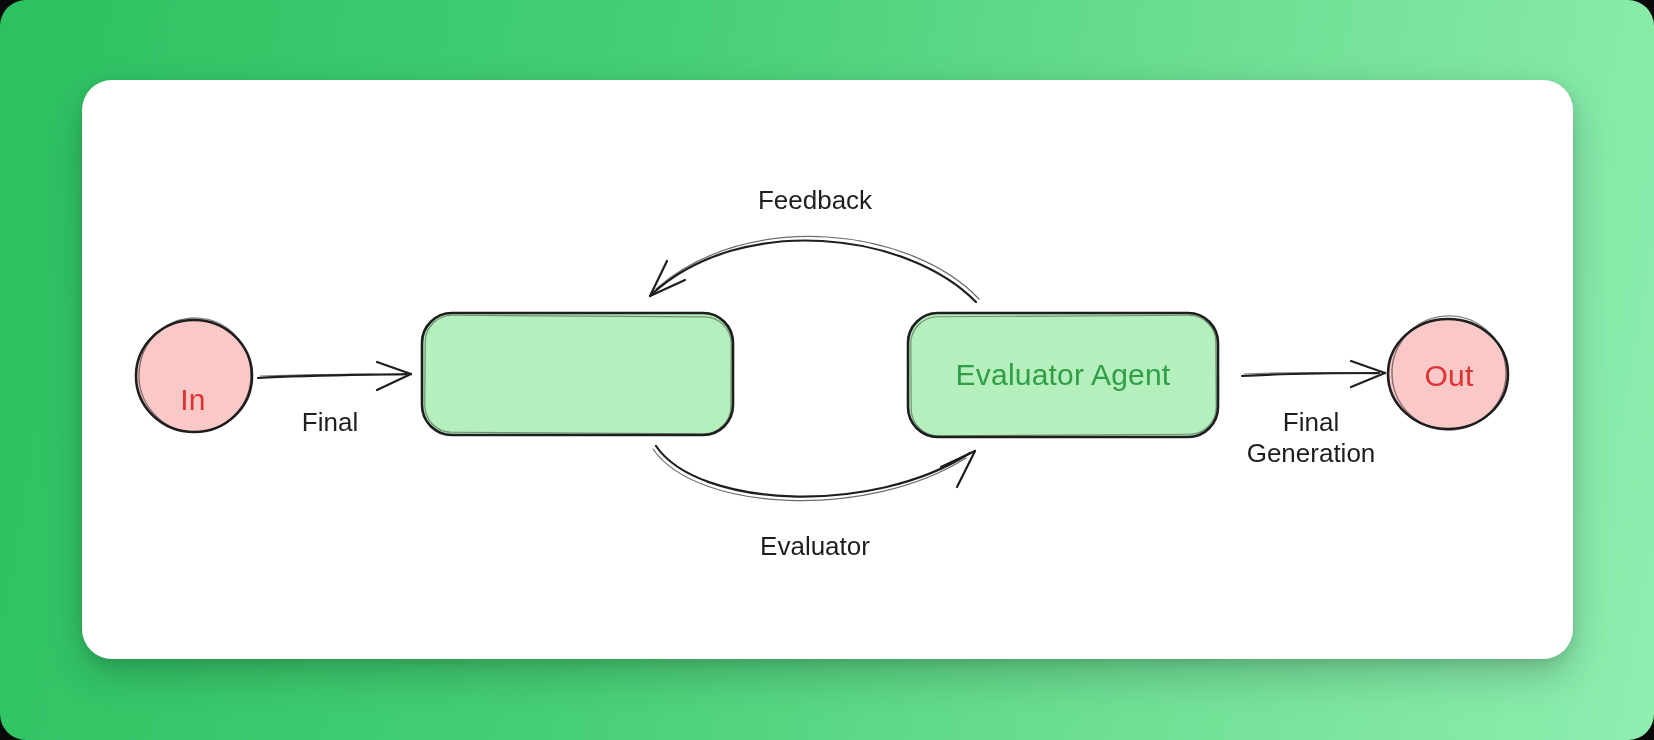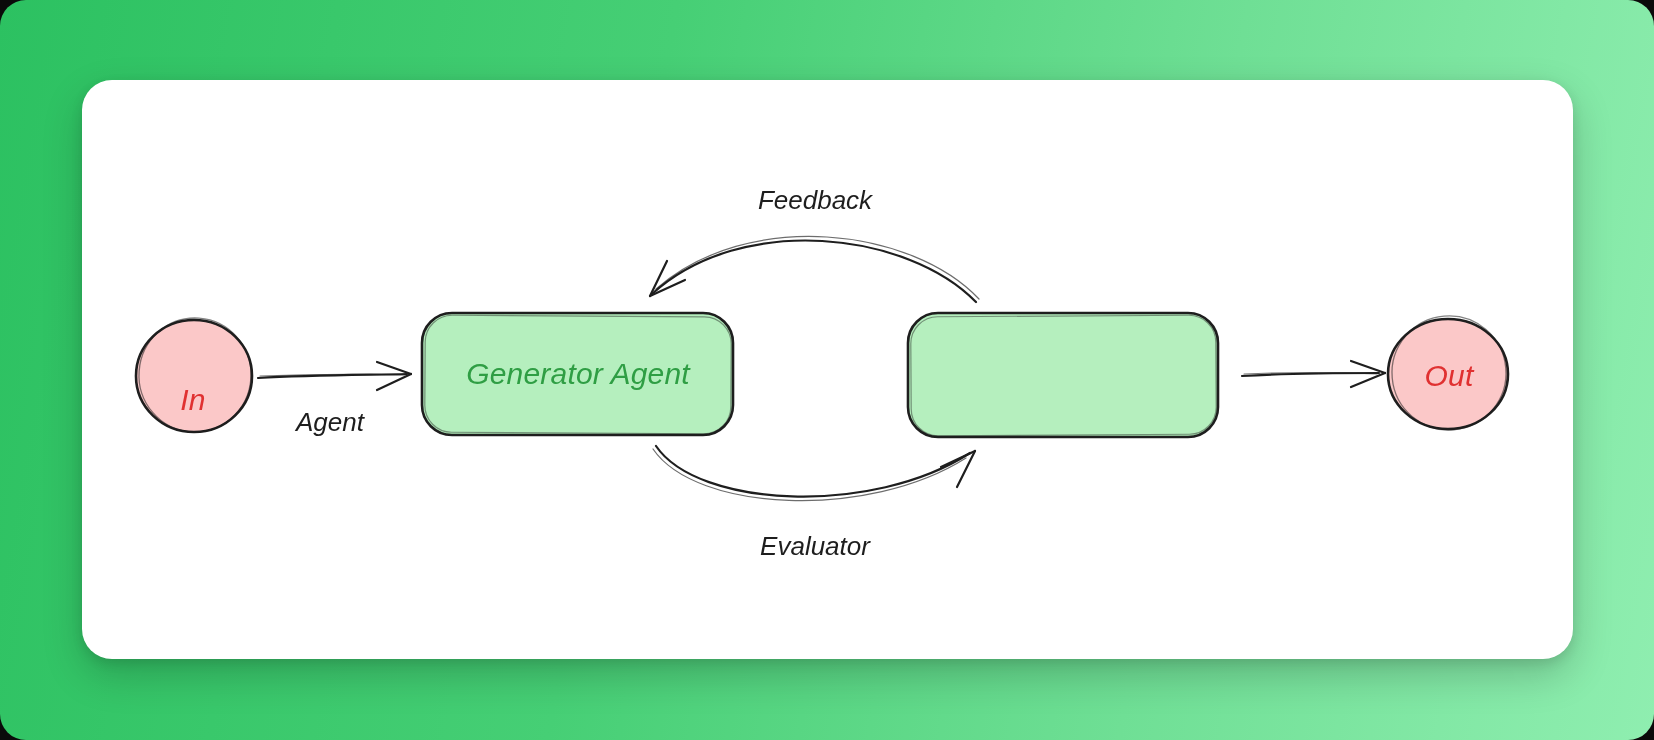--- a/index.html
+++ b/index.html
@@ -32,21 +32,20 @@
   }
   .lbl {
     position: absolute;
     transform: translate(-50%, -50%);
     z-index: 3;
     color: #1e1e1e;
     font-size: 26px;
     line-height: 1.2;
     white-space: nowrap;
     text-align: center;
-    font-style: italic;
   }
   .node-lbl {
     font-size: 30px;
     letter-spacing: 0.2px;
   }
   .gen-lbl, .eval-lbl { color: #2f9e44; }
   .in-lbl, .out-lbl  { color: #e03131; }
   .final-lbl {
     white-space: normal;
     width: 150px;
@@ -104,19 +103,20 @@
 
     <g stroke="#1e1e1e" fill="none" stroke-linecap="round">
       <path d="M1242 376 C 1290 373, 1330 373, 1379 373" stroke-width="2.2"></path>
       <path d="M1244 374 C 1292 372, 1332 372, 1377 374" stroke-width="1.1" opacity="0.6"></path>
       <path d="M1385 373 L1351 361" stroke-width="2.2"></path>
       <path d="M1385 373 L1351 387" stroke-width="2.2"></path>
     </g>
   </svg>
 
   <div class="lbl node-lbl in-lbl" style="left:193px;  top:376px;margin-top:24px;">In</div>
-  <div class="lbl node-lbl gen-lbl" style="left:578px;  top:374px;">Generator Agent</div>
+  <div class="lbl node-lbl eval-lbl" style="left:1063px; top:375px;">Evaluator Agent</div>
   <div class="lbl node-lbl out-lbl" style="left:1449px; top:376px;">Out</div>
 
-  <div class="lbl" style="left:330px;  top:423px;">Agent</div>
+  <div class="lbl" style="left:330px;  top:423px;">Final</div>
   <div class="lbl" style="left:815px;  top:201px;">Feedback</div>
   <div class="lbl" style="left:815px;  top:547px;">Evaluator</div>
+  <div class="lbl final-lbl" style="left:1311px; top:438px;">Final Generation</div>
 </div>
 
 </body></html>

